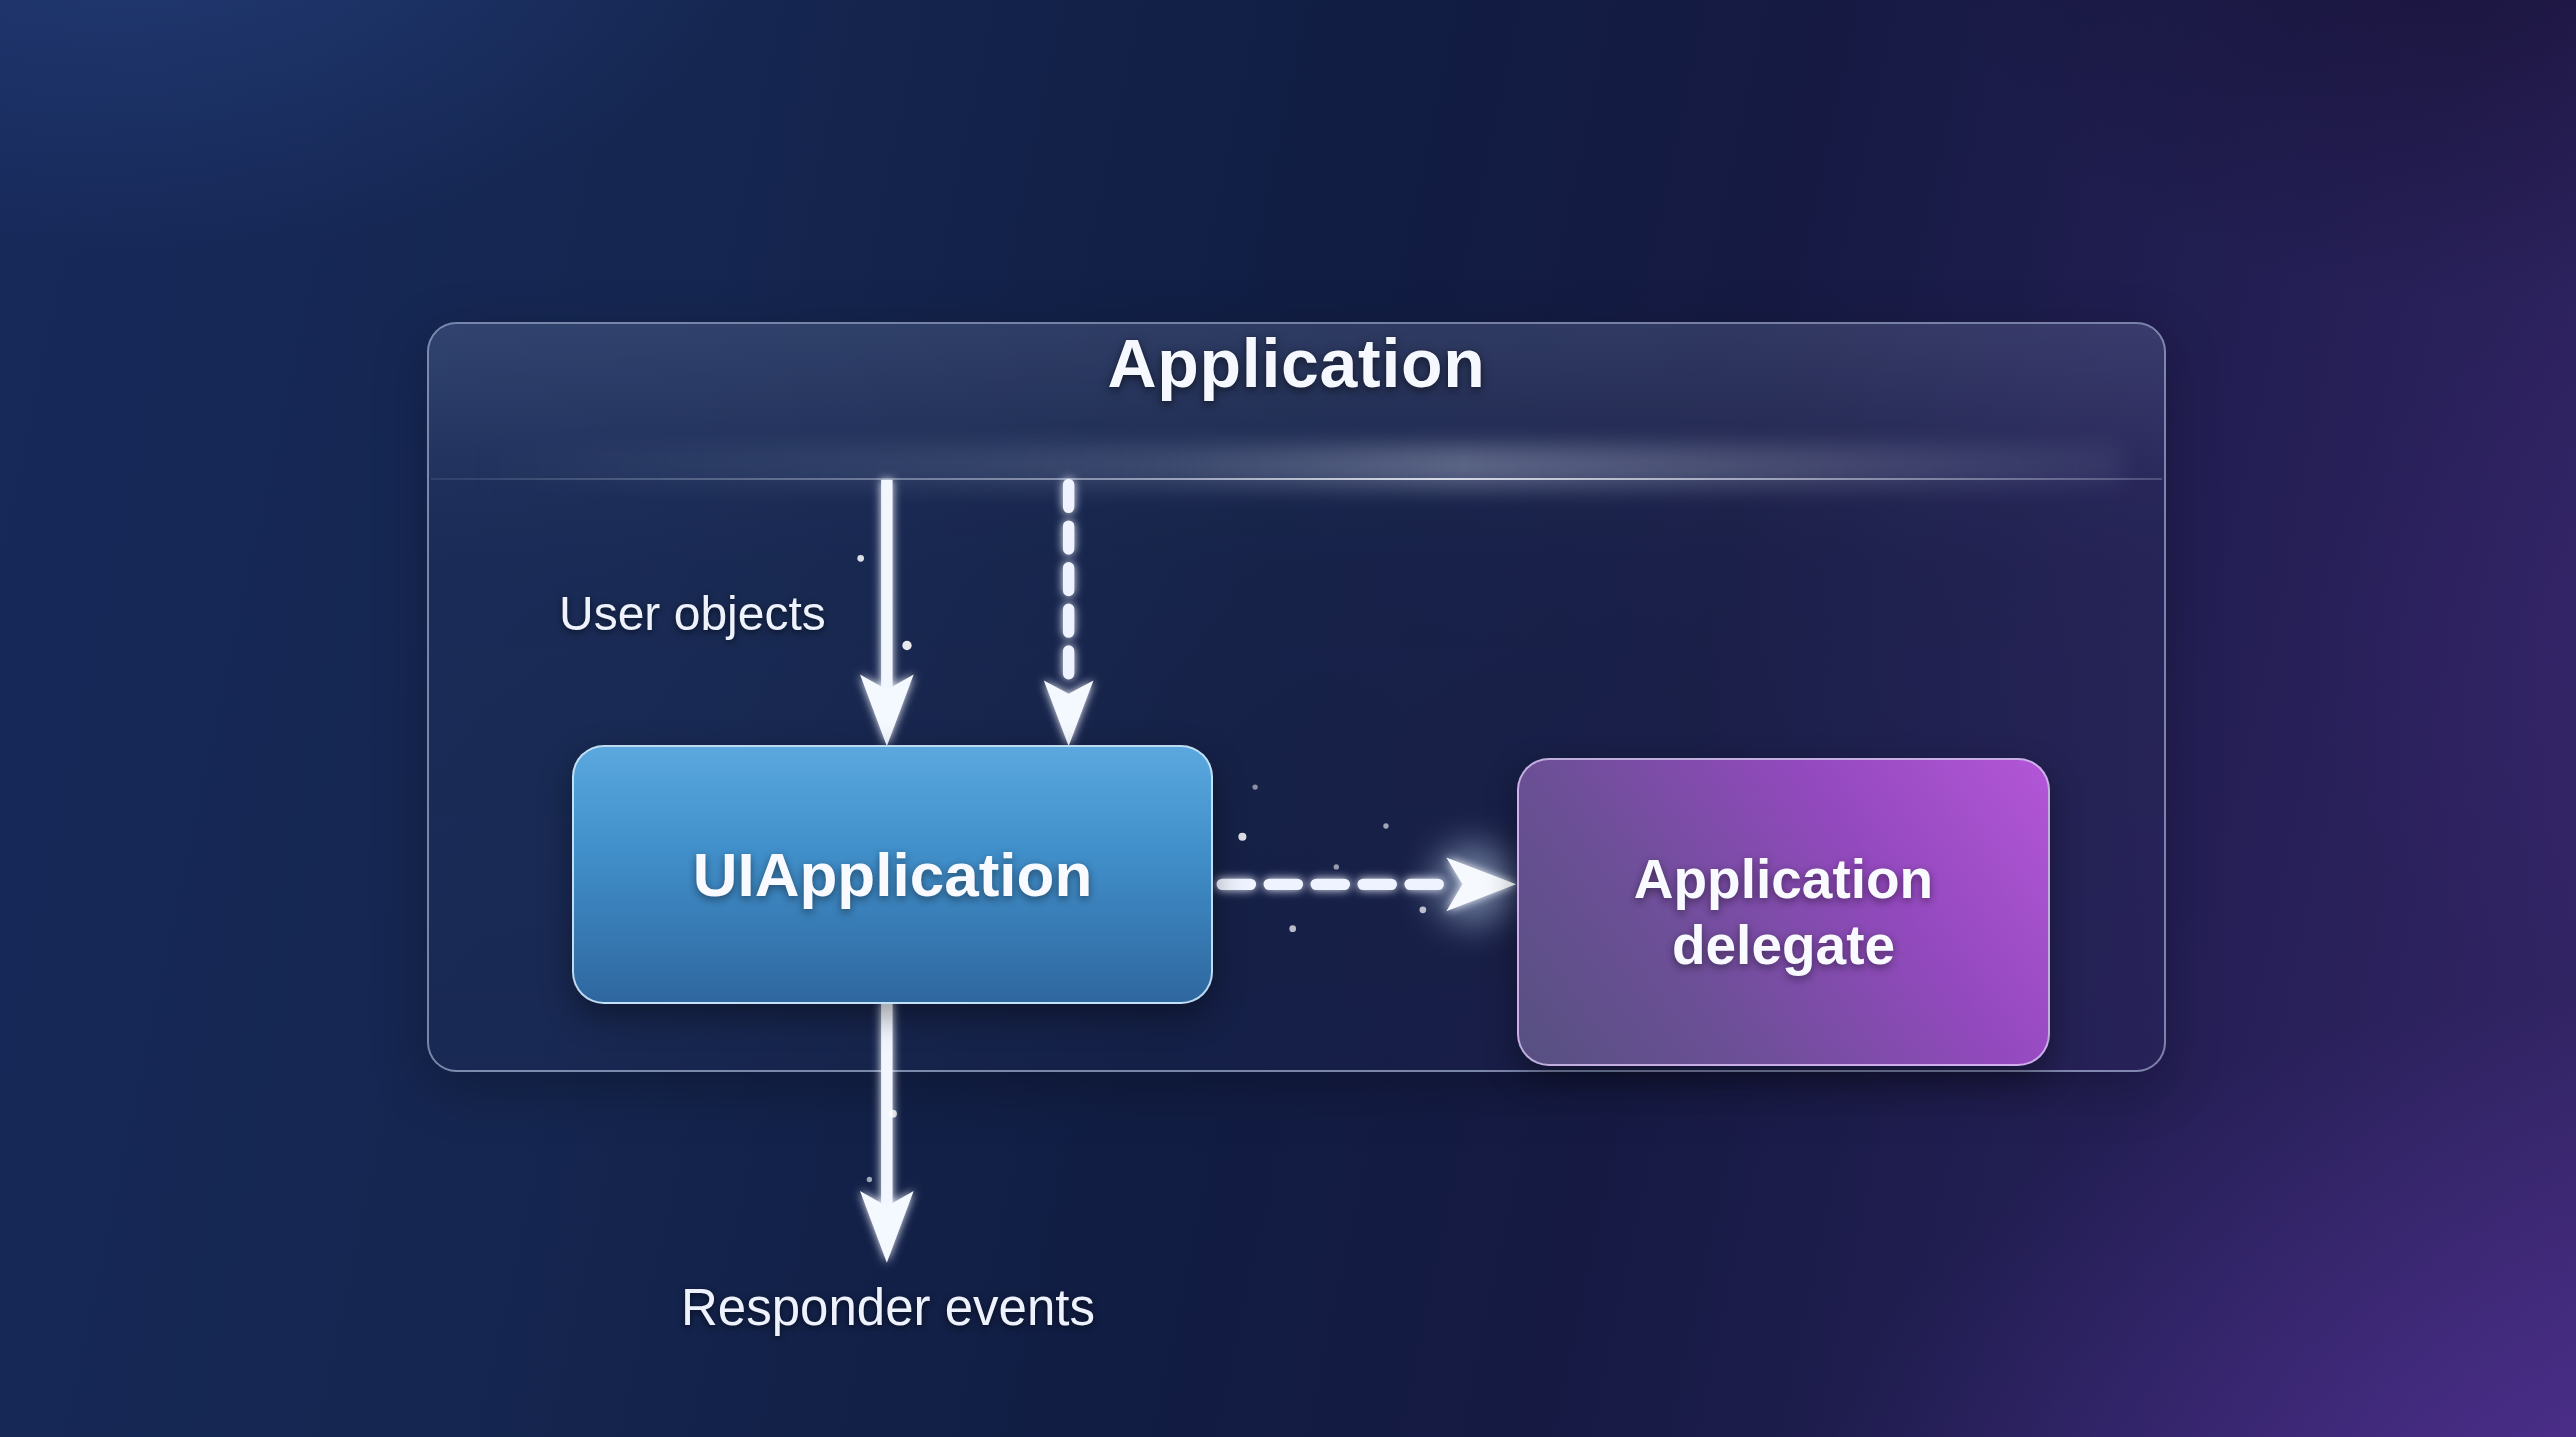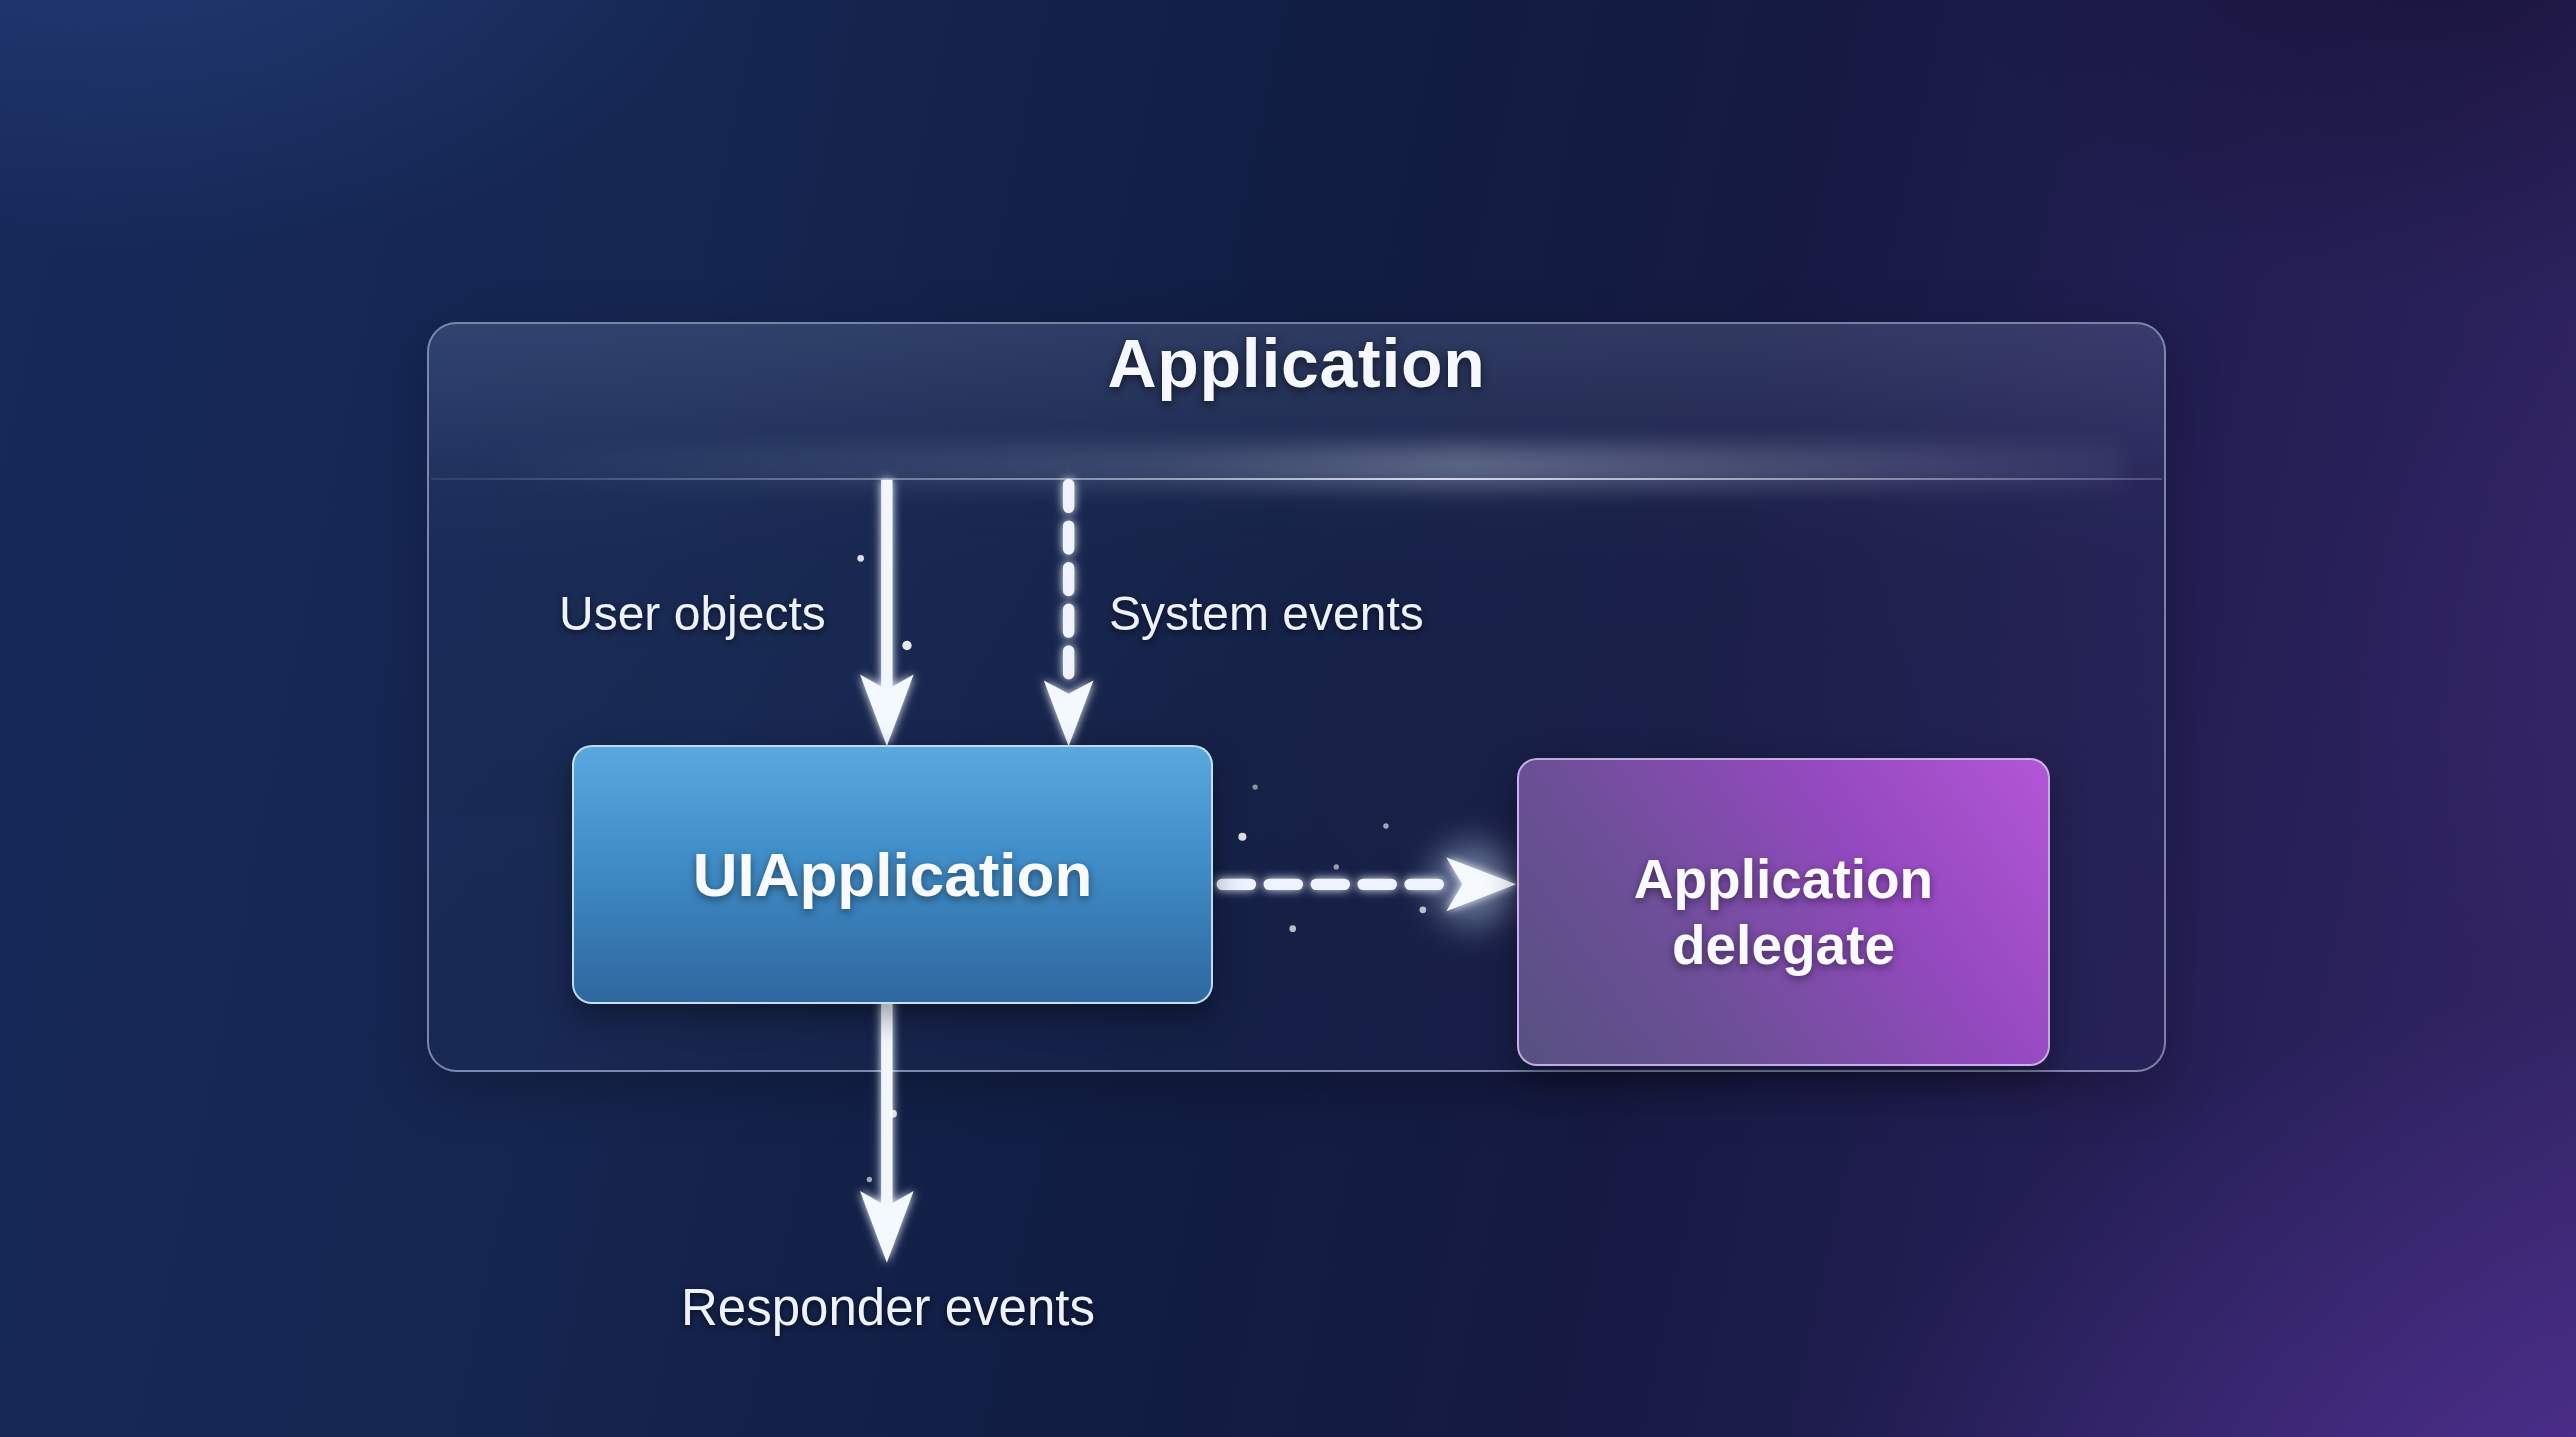--- a/index.html
+++ b/index.html
@@ -83,21 +83,21 @@
     text-shadow: 0 2px 6.7px rgba(0,0,0,0.6);
     white-space: nowrap;
   }
   #label-user-events   { left: 559px;  top: 586px; }
   #label-system-events { left: 1109px; top: 586px; }
   #label-responder     { left: 888px; top: 1280px; transform: translateX(-50%); font-size: 51px; }
 
   
   .node {
     position: absolute;
-    border-radius: 20px;
+    border-radius: 32px;
     display: flex;
     align-items: center;
     justify-content: center;
     text-align: center;
     color: #f8faff;
     font-weight: 700;
     box-shadow: 0 12px 32px rgba(0,0,0,0.38);
   }
   #node-uiapplication {
     left: 572px; top: 745px;
@@ -186,21 +186,20 @@
       <circle cx="1852" cy="1247" r="6" opacity="0.85"></circle>
       <circle cx="1927" cy="1384" r="5" opacity="0.7"></circle>
       <circle cx="2066" cy="1231" r="4" opacity="0.6"></circle>
       <circle cx="2121" cy="1356" r="5" opacity="0.7"></circle>
       <circle cx="1992" cy="1292" r="4" opacity="0.55"></circle>
       <circle cx="1871" cy="1173" r="4" opacity="0.5"></circle>
     </g>
   </svg>
 
   <div class="edge-label" id="label-user-events">User objects</div>
-  <div class="edge-label" id="label-system-events">System events</div>
 
   <div class="node" id="node-uiapplication">
     <span class="node-label">UIApplication</span>
   </div>
   <div class="node" id="node-delegate">
     <span class="node-label">Application delegate</span>
   </div>
 
   <div class="edge-label" id="label-responder">Responder events</div>
 

